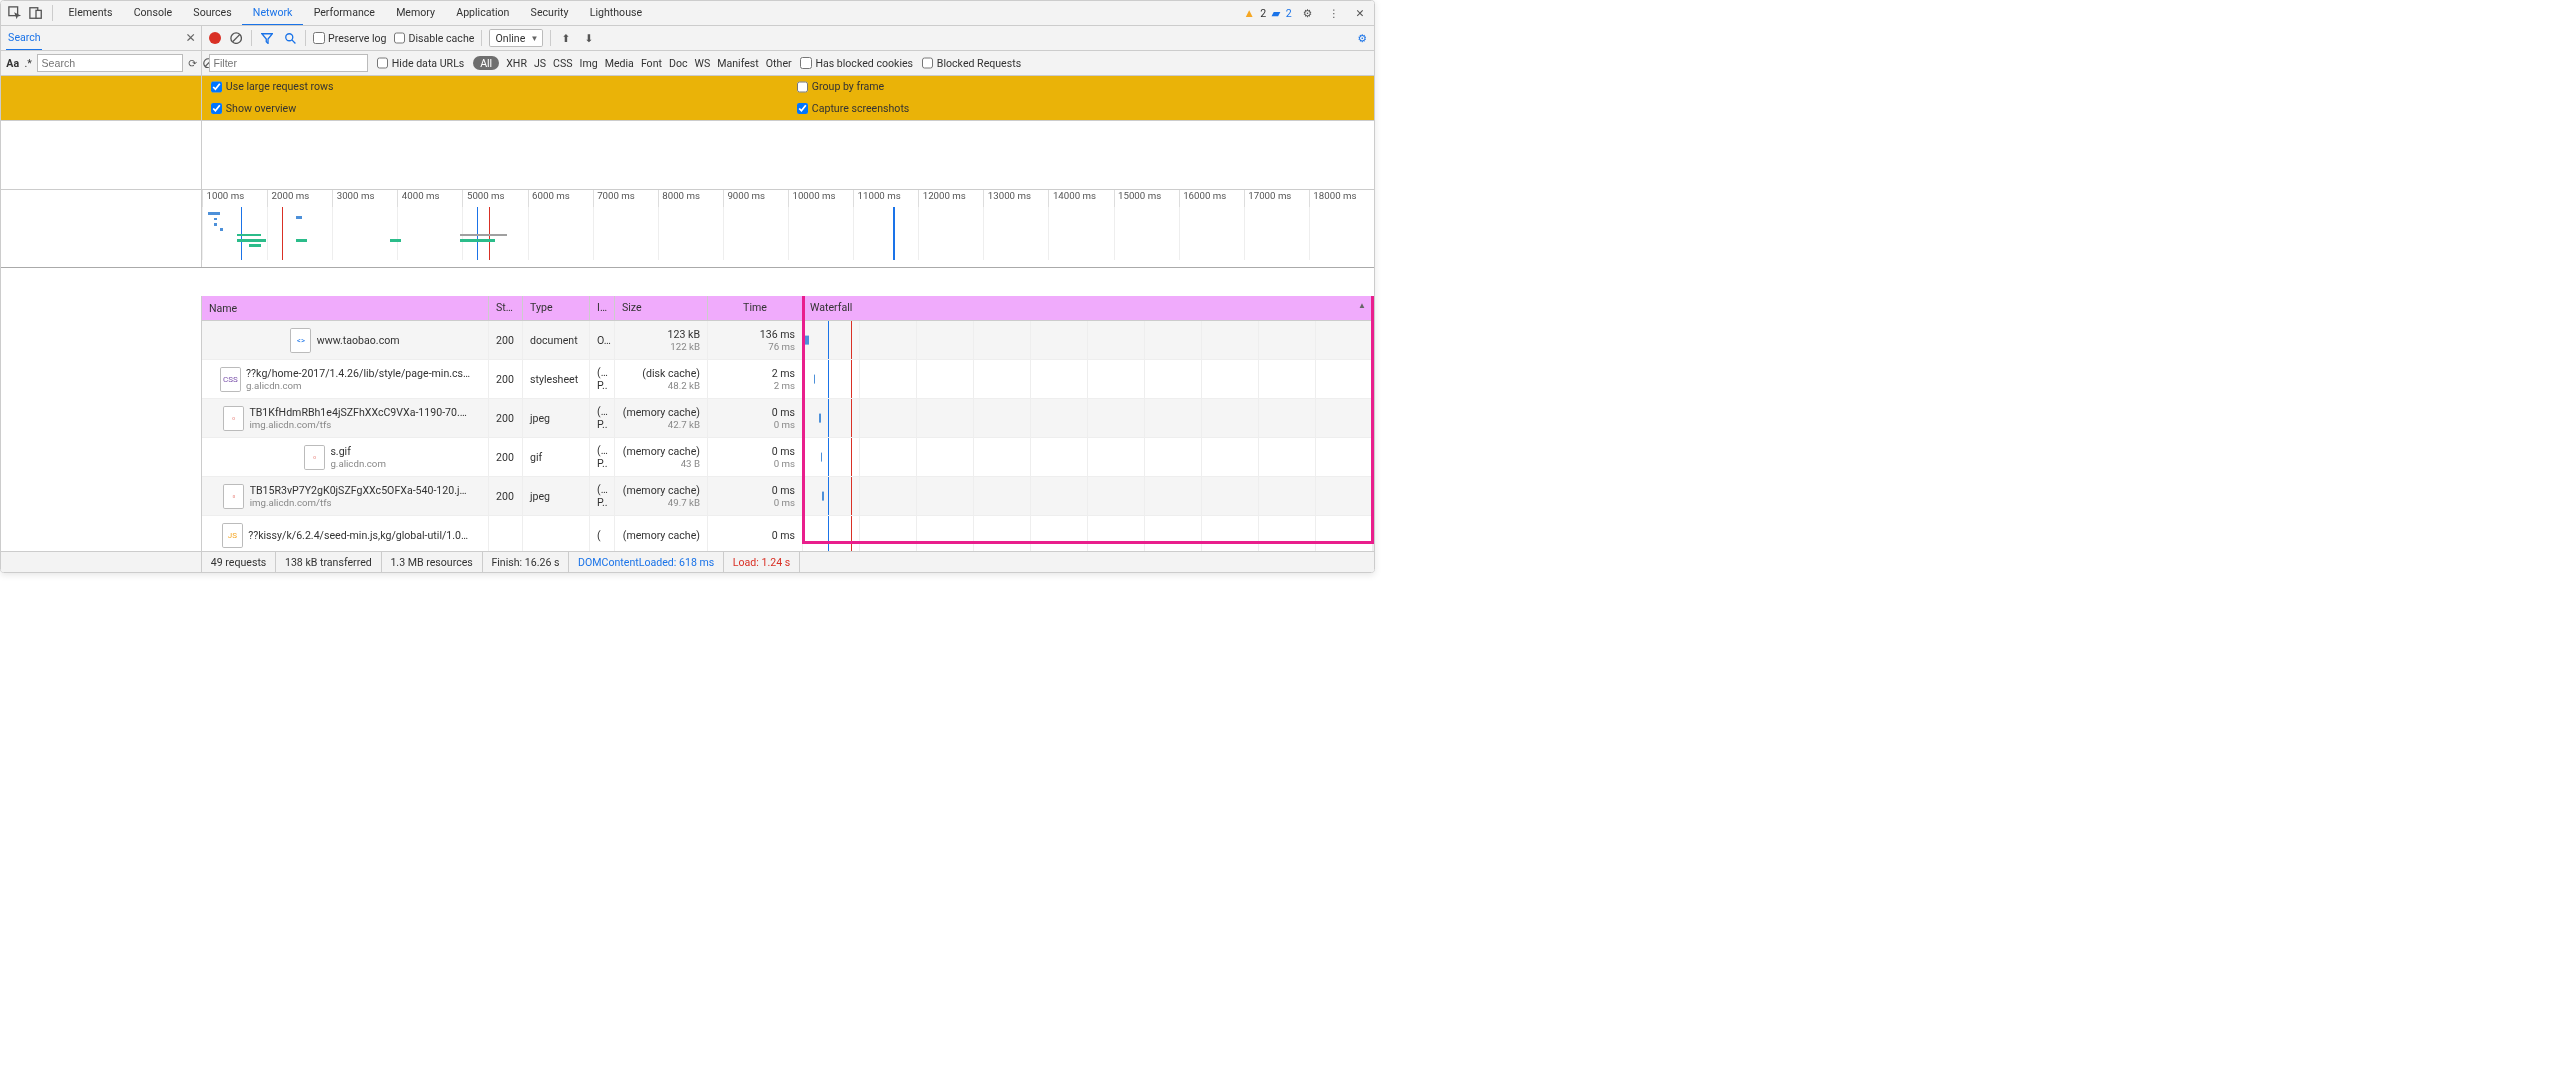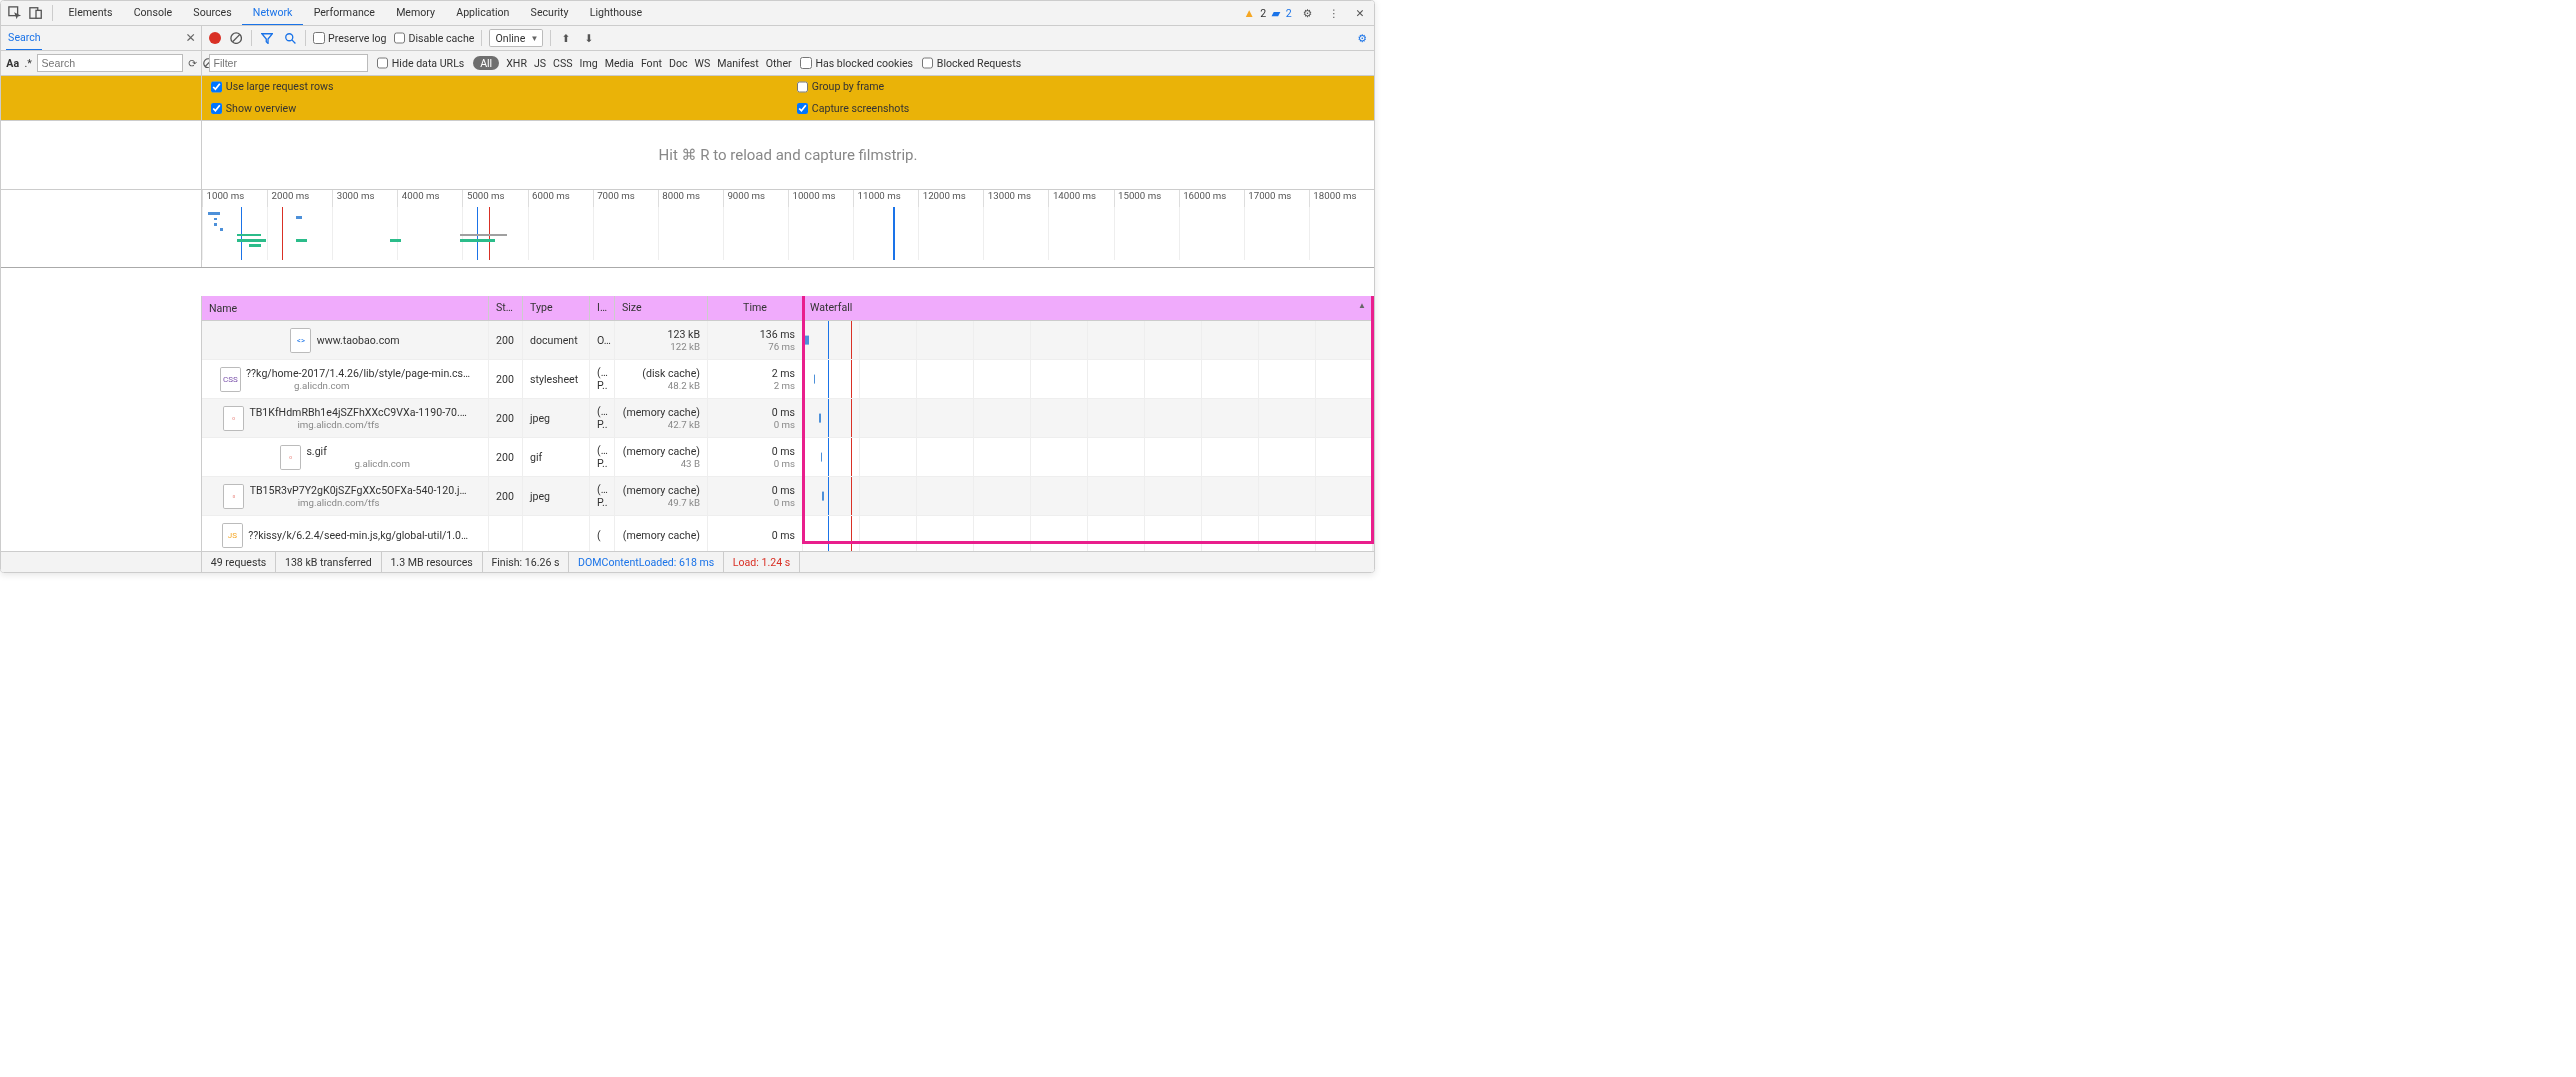--- a/index.html
+++ b/index.html
@@ -70,21 +70,21 @@
 .req-table { flex: 1; display: flex; flex-direction: column; overflow: hidden; position: relative; }
 .req-header { display: flex; background: #f0abfc; border-bottom: 0.9px solid #ccc; height: 25px; font-size: 10.6px; }
 .req-header .col { padding: 5.3px 7px; border-right: 0.9px solid #ccc; overflow: hidden; white-space: nowrap; }
 .req-rows { flex: 1; overflow-y: auto; }
 .req-row { display: flex; height: 39px; border-bottom: 0.9px solid #eee; font-size: 10.6px; }
 .req-row:nth-child(odd) { background: #f5f5f5; }
 .req-row:nth-child(even) { background: #fff; }
 .req-row .col { padding: 3.5px 7px; border-right: 0.9px solid #eee; overflow: hidden; white-space: nowrap; display: flex; flex-direction: column; justify-content: center; }
 .col-name { width: 287px; display: flex; flex-direction: row !important; align-items: center; gap: 5.3px; }
 .col-name .name-text { display: flex; flex-direction: column; overflow: hidden; }
-.col-name .name-text .sub { color: #888; font-size: 9.7px; margin-left: 48px; }
+.col-name .name-text .sub { color: #888; font-size: 9.7px; }
 .file-icon { width: 21px; height: 25px; border: 0.9px solid #bbb; background: #fff; border-radius: 1.8px; display: flex; align-items: center; justify-content: center; font-size: 8px; flex-shrink: 0; }
 .col-status { width: 34px; }
 .col-type { width: 67px; }
 .col-init { width: 25px; }
 .col-size { width: 93px; text-align: right; }
 .col-size .sub, .col-time .sub { color: #888; font-size: 9.7px; }
 .col-time { width: 95px; text-align: right; }
 .col-waterfall { flex: 1; position: relative; }
 .wf-grid { position: absolute; inset: 0; display: flex; }
 .wf-gridcell { flex: 1; border-right: 0.9px solid #eee; }
@@ -247,21 +247,20 @@
       </label>
     <label class="opt-cell">
         <input type="checkbox" checked="" style="">
         <span>Capture screenshots</span>
       </label>
   </div>
 </div>
 
 <div class="filmstrip">
   <div class="left-blank" style="border-bottom:none"></div>
-  <div class="content">Hit ⌘ R to reload and capture filmstrip.</div>
 </div>
 
 <div class="timeline">
   <div class="left-blank"></div>
   <div class="timeline-body">
     <div class="tl-labels" id="tl-labels">
         <div class="tl-label">1000 ms</div>
         <div class="tl-label">2000 ms</div>
         <div class="tl-label">3000 ms</div>
         <div class="tl-label">4000 ms</div>

